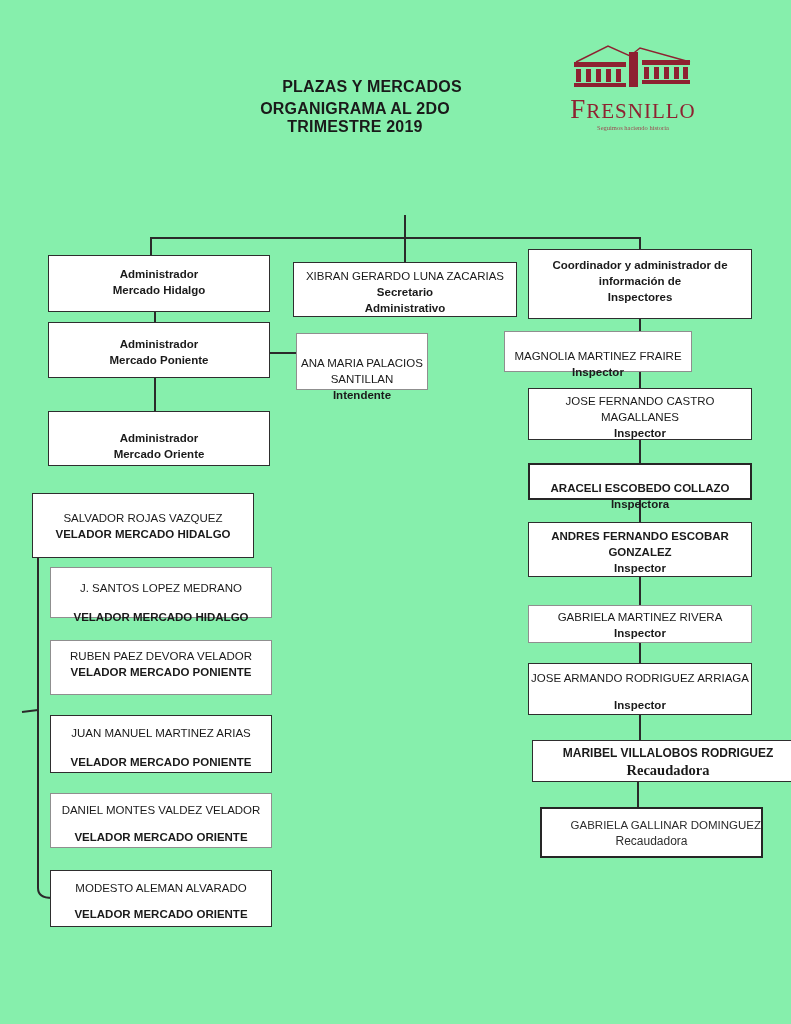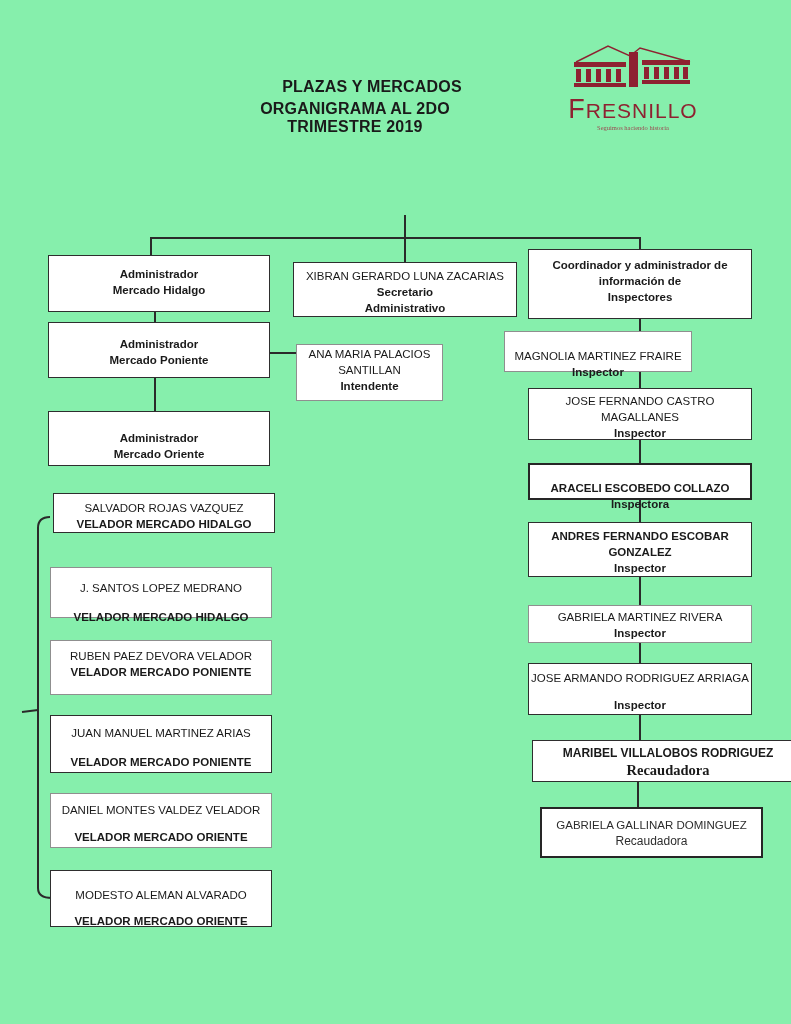--- a/index.html
+++ b/index.html
@@ -5,36 +5,36 @@
   html,body{margin:0;padding:0;background:#fff;}
   .page{position:relative;width:791px;height:1024px;background:#86efac;overflow:hidden;
         font-family:"Liberation Sans",sans-serif;color:#1a1a1a;}
 
   
   .title-wrap{position:absolute;left:215px;top:78px;width:280px;text-align:center;}
   .title-l1{font-size:16px;font-weight:700;letter-spacing:.2px;padding-left:34px;}
   .title-l2{font-size:16px;font-weight:700;letter-spacing:.2px;margin-top:4px;}
 
   .logo{position:absolute;left:563px;top:42px;width:140px;text-align:center;}
-  .logo-name{font-family:Liberation Sans, sans-serif;font-size:21px;color:#8e2231;
+  .logo-name{font-family:Liberation Serif, serif;font-size:21px;color:#8e2231;
              letter-spacing:1px;line-height:1;margin-top:2px;}
   .logo-name::first-letter{font-size:27px;}
   .logo-tag{font-family:"Liberation Serif",serif;font-size:6.5px;color:#9b4a52;margin-top:1px;}
 
   
   .bx{position:absolute;background:#fff;border:1px solid #2e2e2e;text-align:center;box-sizing:border-box;}
   .bx .ln{font-size:11.5px;font-weight:400;line-height:1.4;}
   .bx .b{font-weight:700;}
   .gray{border-color:#8f8f8f;}
   .thick{border-width:2px;border-color:#262626;}
   .narrow{display:inline-block;max-width:165px;}
   .narrow2{display:inline-block;max-width:190px;}
   .gap{margin-top:13px;}
   .serifrole{font-family:"Liberation Serif",serif;font-size:14.5px;font-weight:600;}
-  .bigname{font-size:13px;color:#2d2d2d;}
+  .bigname{font-size:13px;color:#2d2d2d;text-align:right;}
 
   
   .vline,.hline{position:absolute;background:#2a2a2a;}
   .vline{width:2px;}
   .hline{height:2px;}
   .bracket{position:absolute;left:0;top:480px;}
 </style>
 </head>
 <body>
 
@@ -108,31 +108,31 @@
     <div class="ln b">Coordinador y administrador de</div>
     <div class="ln b">información de</div>
     <div class="ln b">Inspectores</div>
   </div>
 
   <div class="bx" style="left:48px;top:322px;width:222px;height:56px;padding-top:13px">
     <div class="ln b">Administrador</div>
     <div class="ln b">Mercado Poniente</div>
   </div>
 
-  <div class="bx gray" style="left:296px;top:344px;width:147px;height:57px;padding-top:1px">
+  <div class="bx gray" style="left:296px;top:333px;width:132px;height:57px;padding-top:21px">
     <div class="ln">ANA MARIA PALACIOS SANTILLAN</div>
     <div class="ln b">Intendente</div>
   </div>
 
   <div class="bx" style="left:48px;top:411px;width:222px;height:55px;padding-top:18px">
     <div class="ln b">Administrador</div>
     <div class="ln b">Mercado Oriente</div>
   </div>
 
-  <div class="bx" style="left:53px;top:493px;width:222px;height:40px;padding-top:6px">
+  <div class="bx" style="left:32px;top:493px;width:222px;height:65px;padding-top:16px">
     <div class="ln">SALVADOR ROJAS VAZQUEZ</div>
     <div class="ln b">VELADOR MERCADO HIDALGO</div>
   </div>
 
   <div class="bx gray" style="left:50px;top:567px;width:222px;height:51px;padding-top:12px">
     <div class="ln">J. SANTOS LOPEZ MEDRANO</div>
     <div class="ln b gap">VELADOR MERCADO HIDALGO</div>
   </div>
 
   <div class="bx gray" style="left:50px;top:640px;width:222px;height:55px;padding-top:7px">
@@ -143,21 +143,21 @@
   <div class="bx" style="left:50px;top:715px;width:222px;height:58px;padding-top:9px">
     <div class="ln">JUAN MANUEL MARTINEZ ARIAS</div>
     <div class="ln b gap">VELADOR MERCADO PONIENTE</div>
   </div>
 
   <div class="bx gray" style="left:50px;top:793px;width:222px;height:55px;padding-top:8px">
     <div class="ln">DANIEL MONTES VALDEZ VELADOR</div>
     <div class="ln b" style="margin-top:11px">VELADOR MERCADO ORIENTE</div>
   </div>
 
-  <div class="bx" style="left:50px;top:870px;width:222px;height:57px;padding-top:16px">
+  <div class="bx" style="left:50px;top:870px;width:222px;height:57px;padding-top:9px">
     <div class="ln">MODESTO ALEMAN ALVARADO</div>
     <div class="ln b" style="margin-top:10px">VELADOR MERCADO ORIENTE</div>
   </div>
 
   <div class="bx gray" style="left:504px;top:331px;width:188px;height:41px;padding-top:16px">
     <div class="ln">MAGNOLIA MARTINEZ FRAIRE</div>
     <div class="ln b">Inspector</div>
   </div>
 
   <div class="bx" style="left:528px;top:388px;width:224px;height:52px;padding-top:4px">

